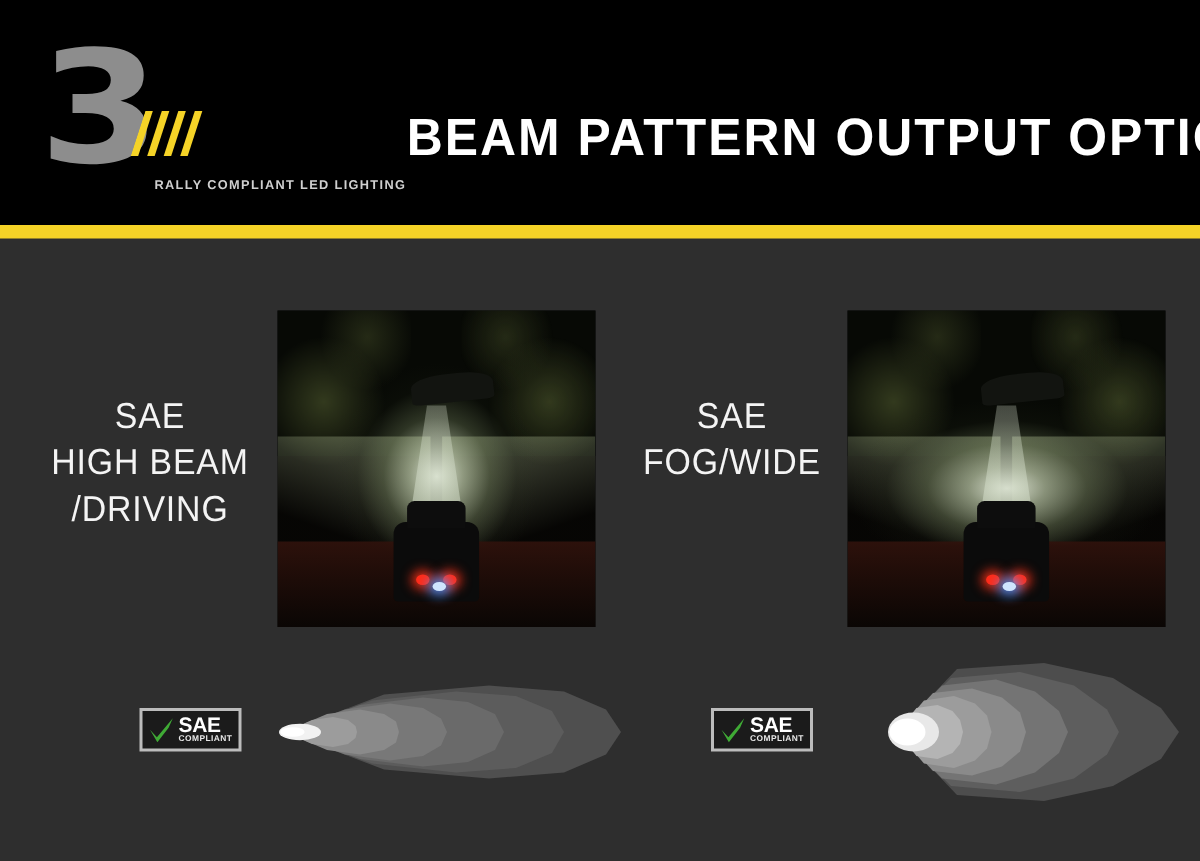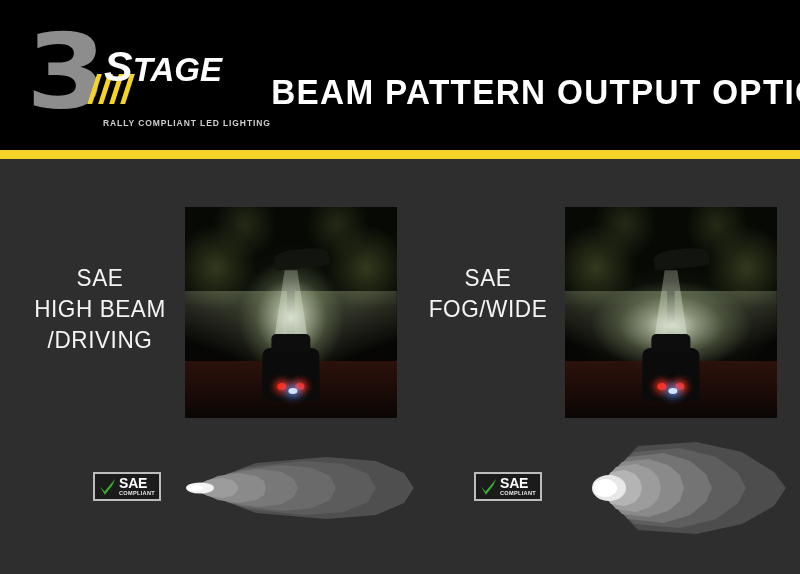--- a/index.html
+++ b/index.html
@@ -310,21 +310,20 @@
   <div id="header-rule"></div>
 
   <div id="logo">
     <div id="logo-three">3</div>
     <div id="logo-stripes">
       <i style="left:0px"></i>
         <i style="left:11px"></i>
         <i style="left:22px"></i>
         <i style="left:33px"></i>
     </div>
-    <div class="logo-word" id="logo-stage"><span class="cap">S</span><span>TAGE</span></div>
     <div id="logo-tagline">RALLY COMPLIANT LED LIGHTING</div>
   </div>
 
   <div id="page-title">BEAM PATTERN OUTPUT OPTIONS</div>
 
   <div class="option-label" id="label-left">
     <span class="line">SAE</span>
     <span class="line">HIGH BEAM</span>
     <span class="line">/DRIVING</span>
   </div>

